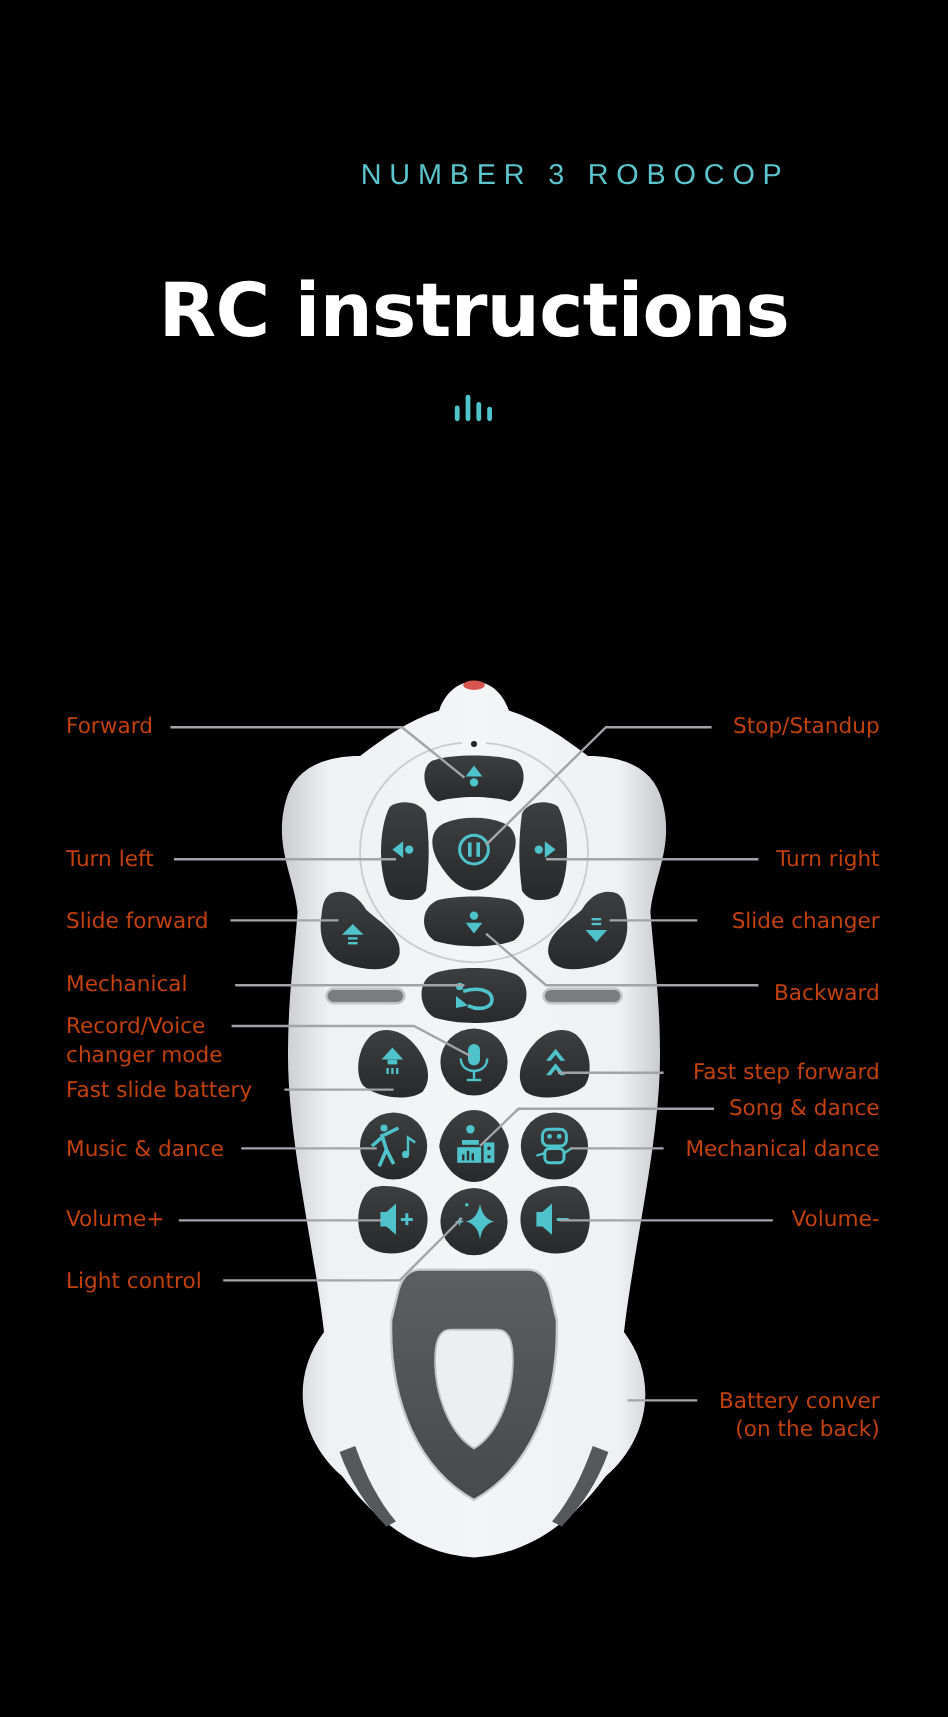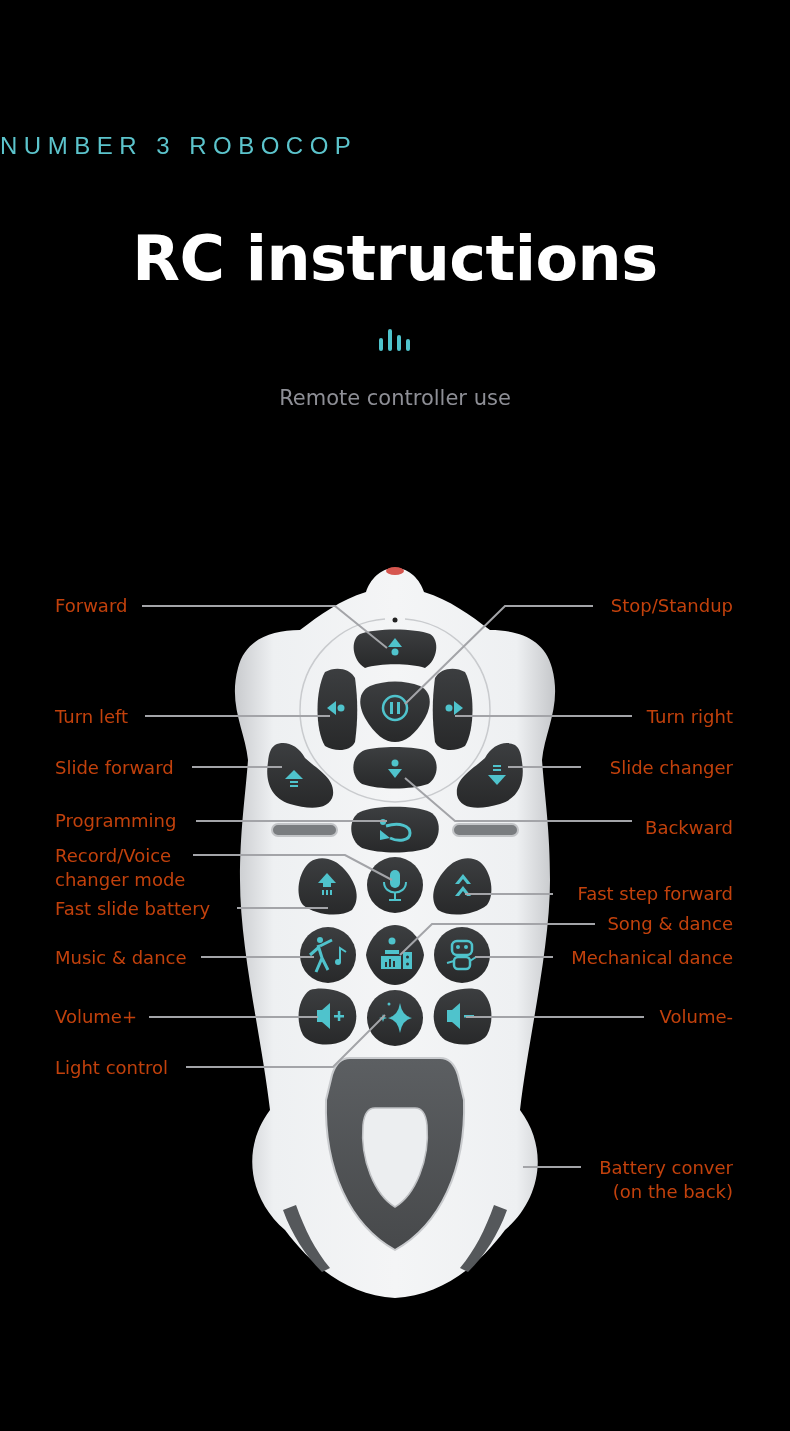--- a/index.html
+++ b/index.html
@@ -1,38 +1,37 @@
 <!DOCTYPE html>
 <html><head>
 <meta charset="utf-8">
 <style>
   html, body { margin:0; padding:0; background:#000; }
   body { width:790px; height:1431px; position:relative; overflow:hidden; font-family:"DejaVu Sans", sans-serif; }
-  .subtitle { position:absolute; top:132px; left:0; width:658px; text-align:left; color:#5cc4cc; font-family:"Liberation Sans", sans-serif; font-size:24px; letter-spacing:6.5px; }
+  .subtitle { position:absolute; top:132px; left:0; width:658px; text-align:right; color:#5cc4cc; font-family:"Liberation Sans", sans-serif; font-size:24px; letter-spacing:6.5px; }
   .title { position:absolute; top:222px; left:0; width:790px; text-align:center; color:#fff; font-family:"DejaVu Sans", sans-serif; font-weight:bold; font-size:62px; letter-spacing:-0.5px; }
   .bars { position:absolute; top:327px; left:379px; width:34px; height:24px; }
   .bars span { position:absolute; bottom:0; width:4px; border-radius:2px; background:#4fc3cc; }
   .desc { position:absolute; top:384px; left:0; width:790px; text-align:center; color:#8e8f96; font-size:21px; line-height:28px; }
   .lbl { position:absolute; color:#c2410c; font-size:18px; line-height:23px; white-space:nowrap; }
   .lbl.r { text-align:center; }
   svg.remote { position:absolute; left:0; top:0; }
 </style>
 </head>
 <body>
 
 <div class="subtitle">NUMBER 3 ROBOCOP</div>
 <div class="title">RC instructions</div>
 <div class="bars">
   <span style="left:0;height:13px"></span>
   <span style="left:9px;height:22px"></span>
   <span style="left:18px;height:16px"></span>
   <span style="left:27px;height:12px"></span>
 </div>
 <div class="desc">
-  <div>Remote controller use</div>
 </div>
 
 <svg class="remote" width="790" height="1431" viewBox="0 0 790 1431">
   <defs>
     <linearGradient id="bodyG" x1="0" x2="1" y1="0" y2="0">
       <stop offset="0" stop-color="#c9cbce"></stop>
       <stop offset="0.12" stop-color="#eef0f2"></stop>
       <stop offset="0.5" stop-color="#f4f5f6"></stop>
       <stop offset="0.88" stop-color="#eef0f2"></stop>
       <stop offset="1" stop-color="#c5c7ca"></stop>
@@ -191,21 +190,21 @@
     <path d="M595 924 L432 924 L400 955"></path>
     <path d="M553 957 L475 957"></path>
     <path d="M644 1017 L466 1017"></path>
     <path d="M581 1167 L523 1167"></path>
   </g>
 </svg>
 
 <div class="lbl" style="left:55px;top:594px">Forward</div>
 <div class="lbl" style="left:55px;top:705px">Turn left</div>
 <div class="lbl" style="left:55px;top:756px">Slide forward</div>
-<div class="lbl" style="left:55px;top:809px">Programming</div>
+<div class="lbl" style="left:55px;top:809px">Mechanical</div>
 <div class="lbl" style="left:55px;top:844px">Record/Voice</div>
 <div class="lbl" style="left:55px;top:868px">changer mode</div>
 <div class="lbl" style="left:55px;top:897px">Fast slide battery</div>
 <div class="lbl" style="left:55px;top:946px">Music &amp; dance</div>
 <div class="lbl" style="left:55px;top:1005px">Volume+</div>
 <div class="lbl" style="left:55px;top:1056px">Light control</div>
 
 <div class="lbl r" style="right:57px;top:594px">Stop/Standup</div>
 <div class="lbl r" style="right:57px;top:705px">Turn right</div>
 <div class="lbl r" style="right:57px;top:756px">Slide changer</div>

